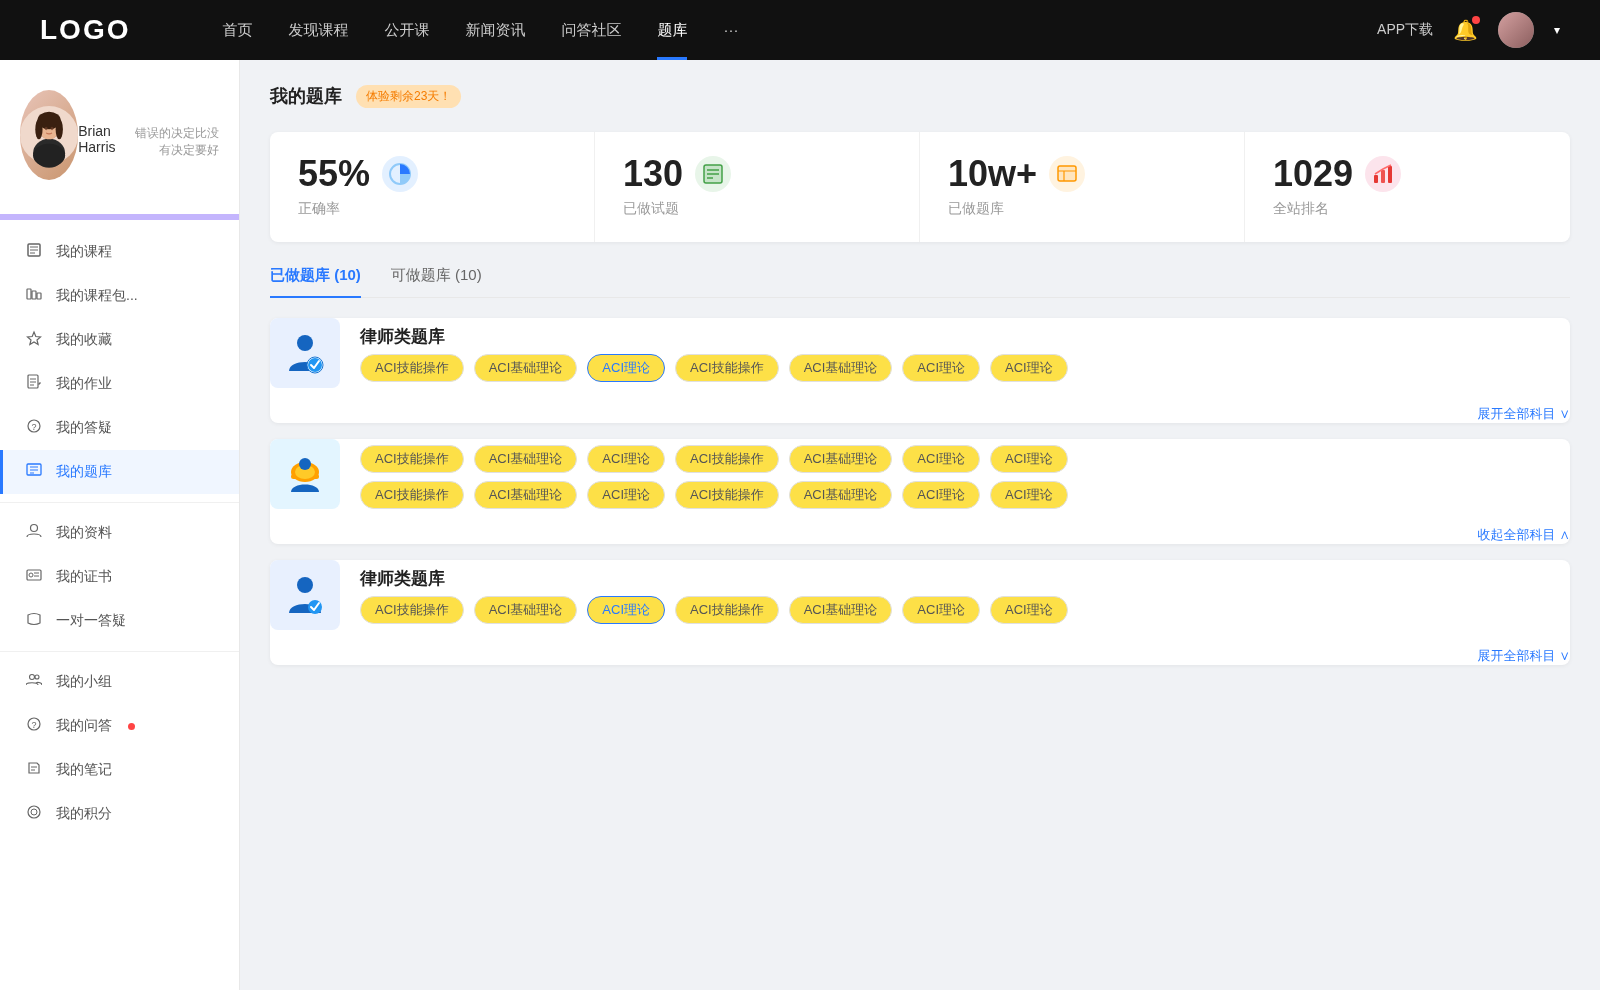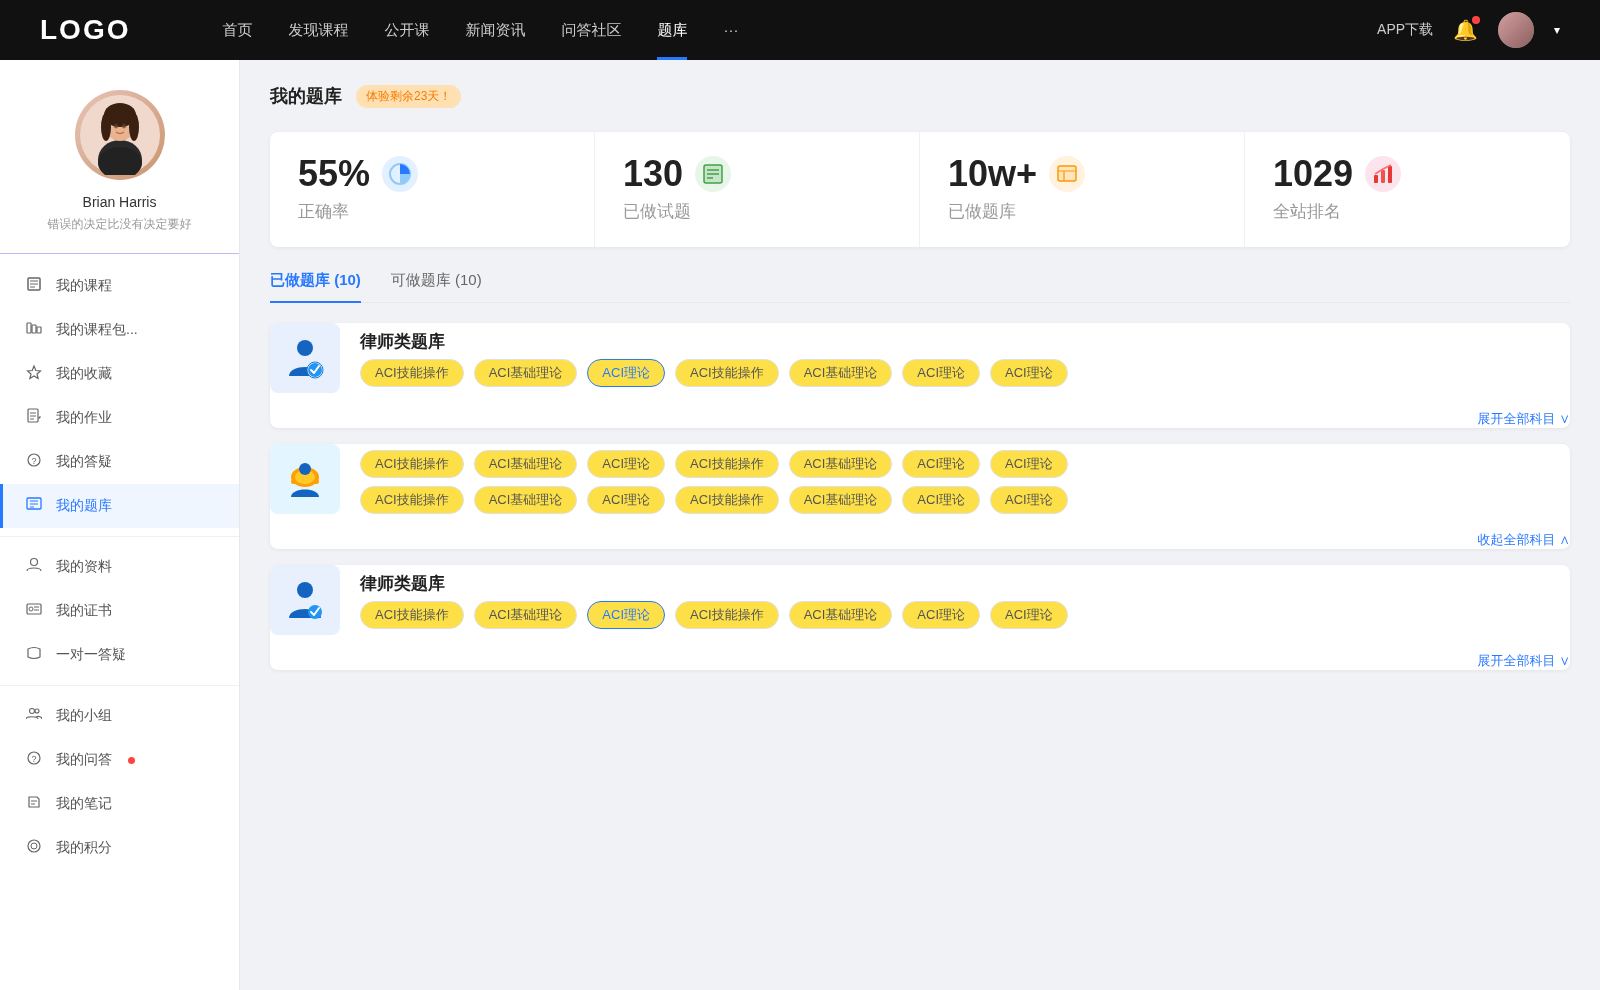--- a/index.html
+++ b/index.html
@@ -101,24 +101,24 @@
     
     .sidebar {
       width: 240px;
       background: #fff;
       border-right: 1px solid #e8e8e8;
       flex-shrink: 0;
       padding-bottom: 40px;
     }
     .sidebar-profile {
       display: flex;
-      flex-direction: column;
+      flex-direction: row;
       align-items: center;
       padding: 30px 20px 20px;
-      border-bottom: 1px solid #c4b5fd;
+      border-bottom: 6px solid #c4b5fd;
     }
     .profile-avatar {
       width: 90px; height: 90px;
       border-radius: 50%;
       background: linear-gradient(135deg, #e8c4b8, #c9956e);
       margin-bottom: 14px;
       overflow: hidden;
       display: flex;
       align-items: center;
       justify-content: center;
@@ -252,21 +252,21 @@
       display: flex;
       align-items: center;
       justify-content: center;
       font-size: 18px;
     }
     .stat-icon-blue { background: #e3f0ff; }
     .stat-icon-green { background: #e8f5e9; }
     .stat-icon-orange { background: #fff3e0; }
     .stat-icon-red { background: #fce4ec; }
     .stat-label {
-      font-size: 17px;
+      font-size: 14px;
       color: #999;
     }
 
     
     .tabs {
       display: flex;
       gap: 30px;
       margin-bottom: 20px;
       border-bottom: 1px solid #e8e8e8;
       padding-bottom: 0;

